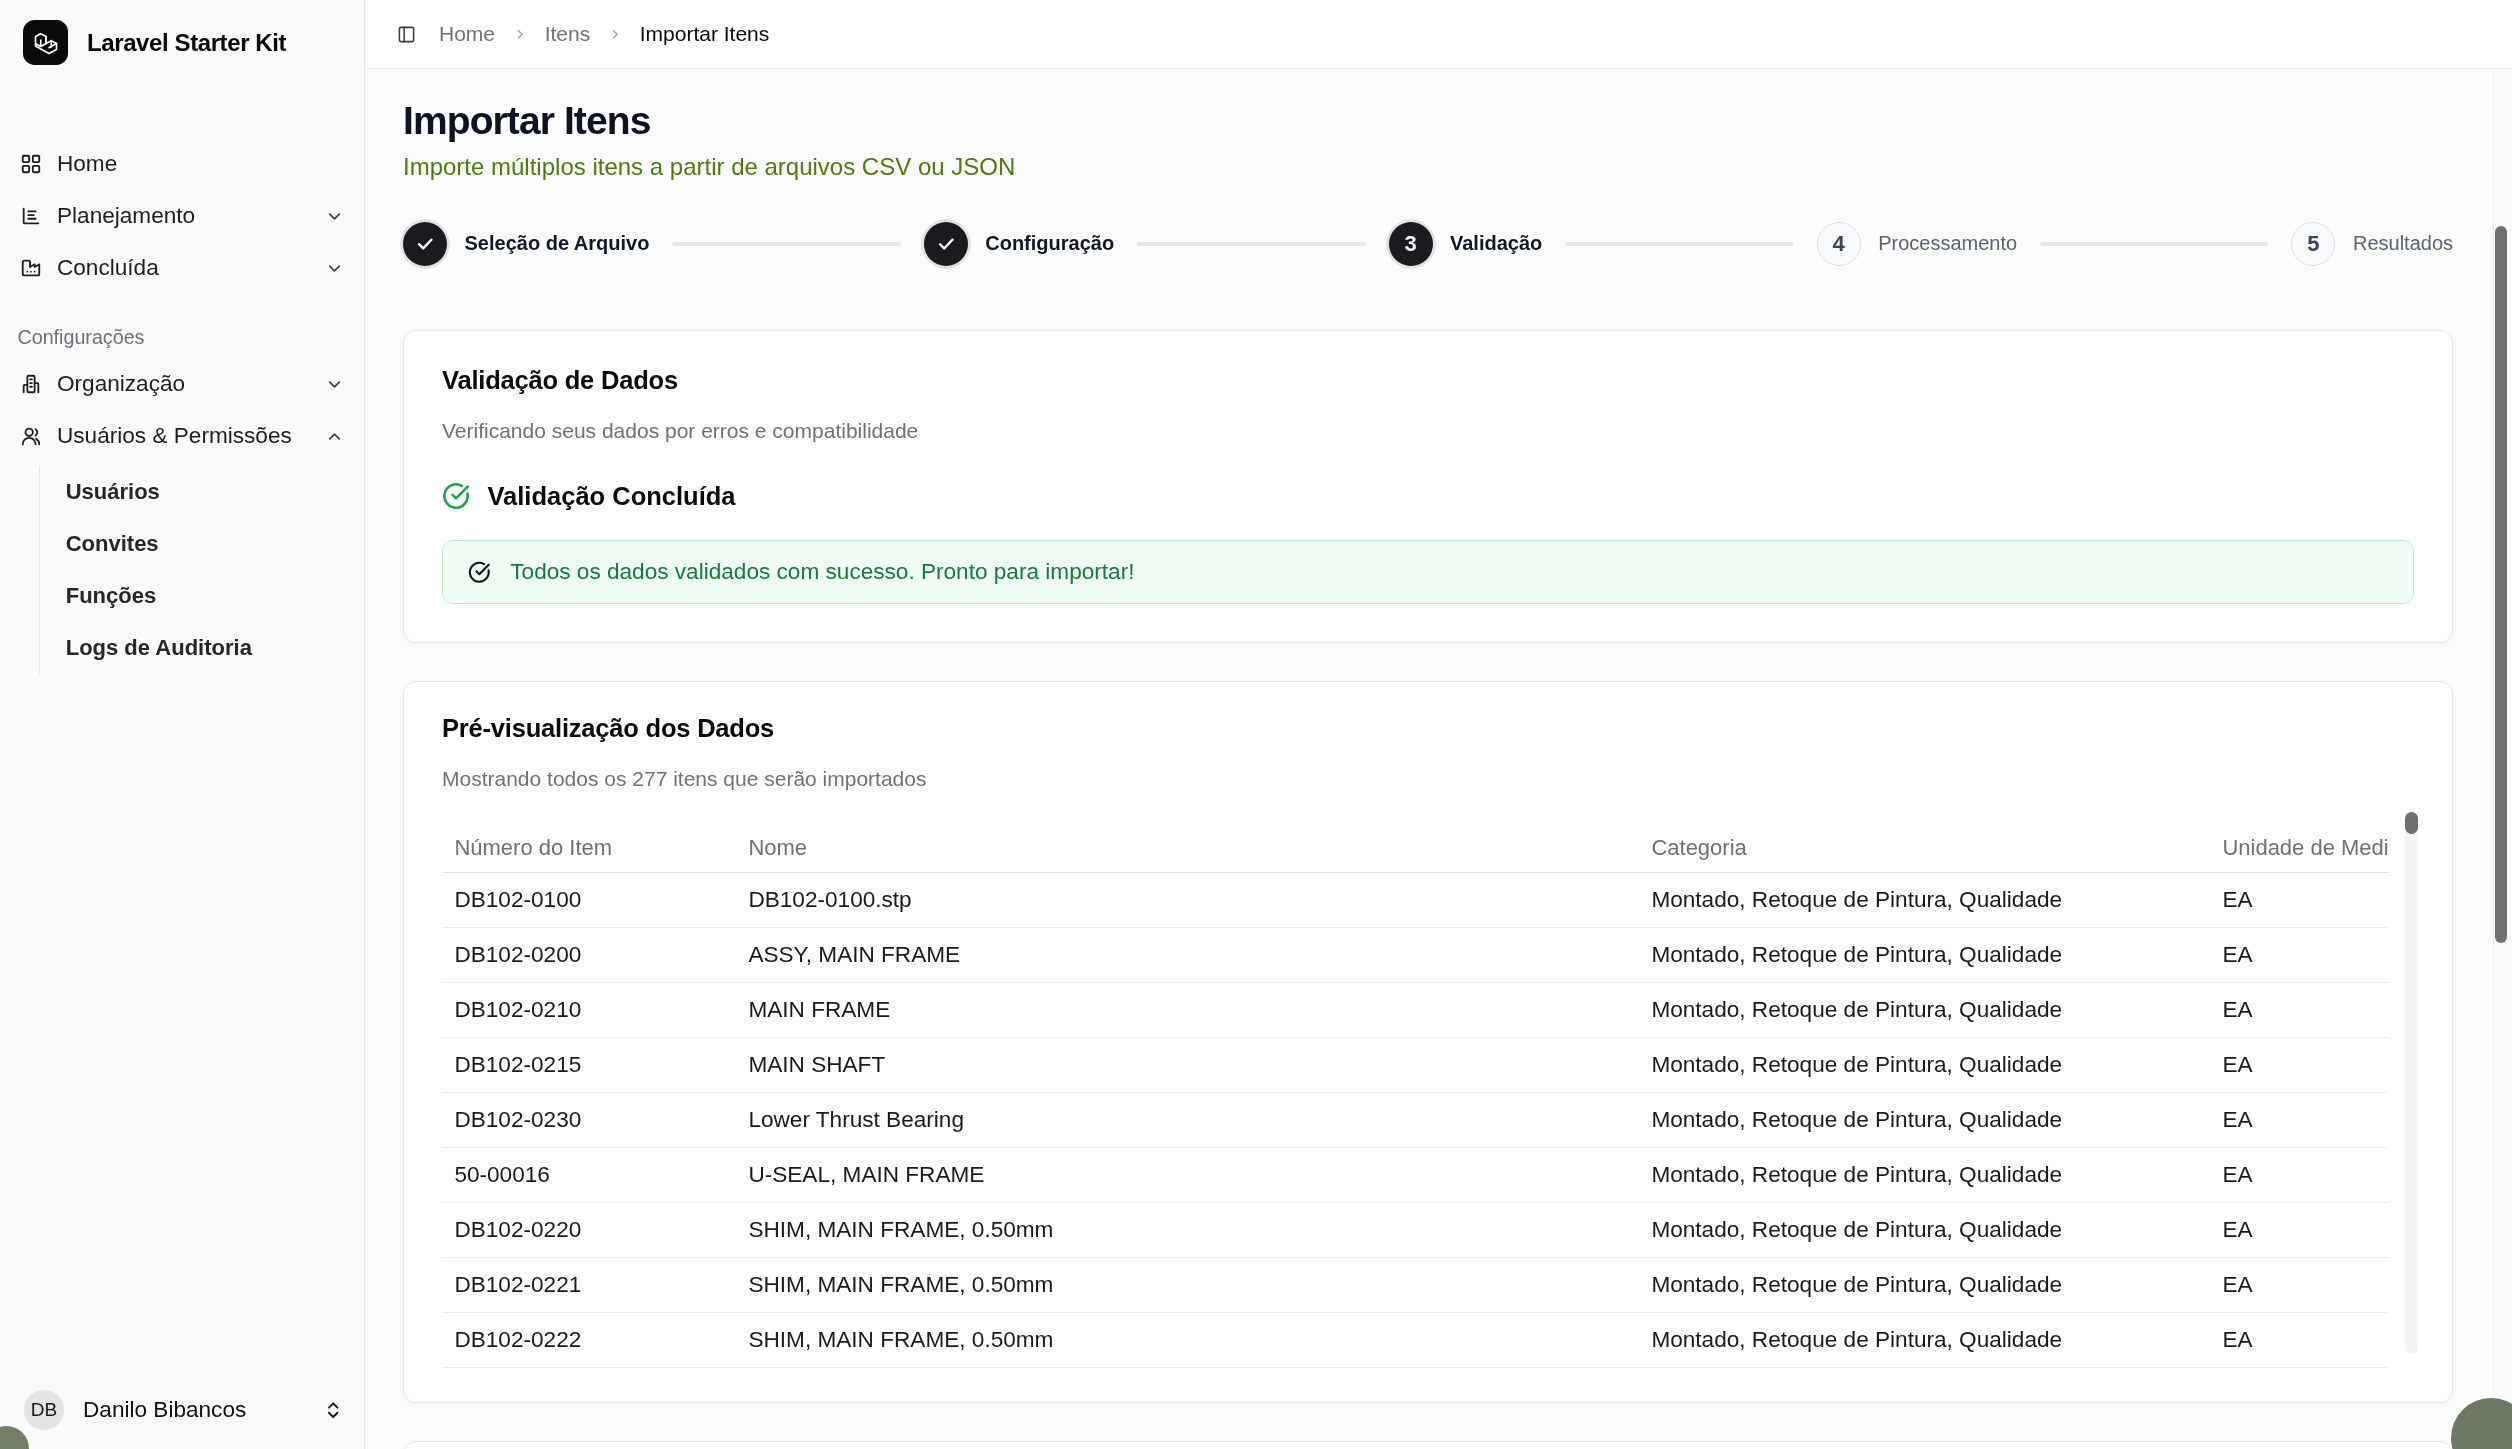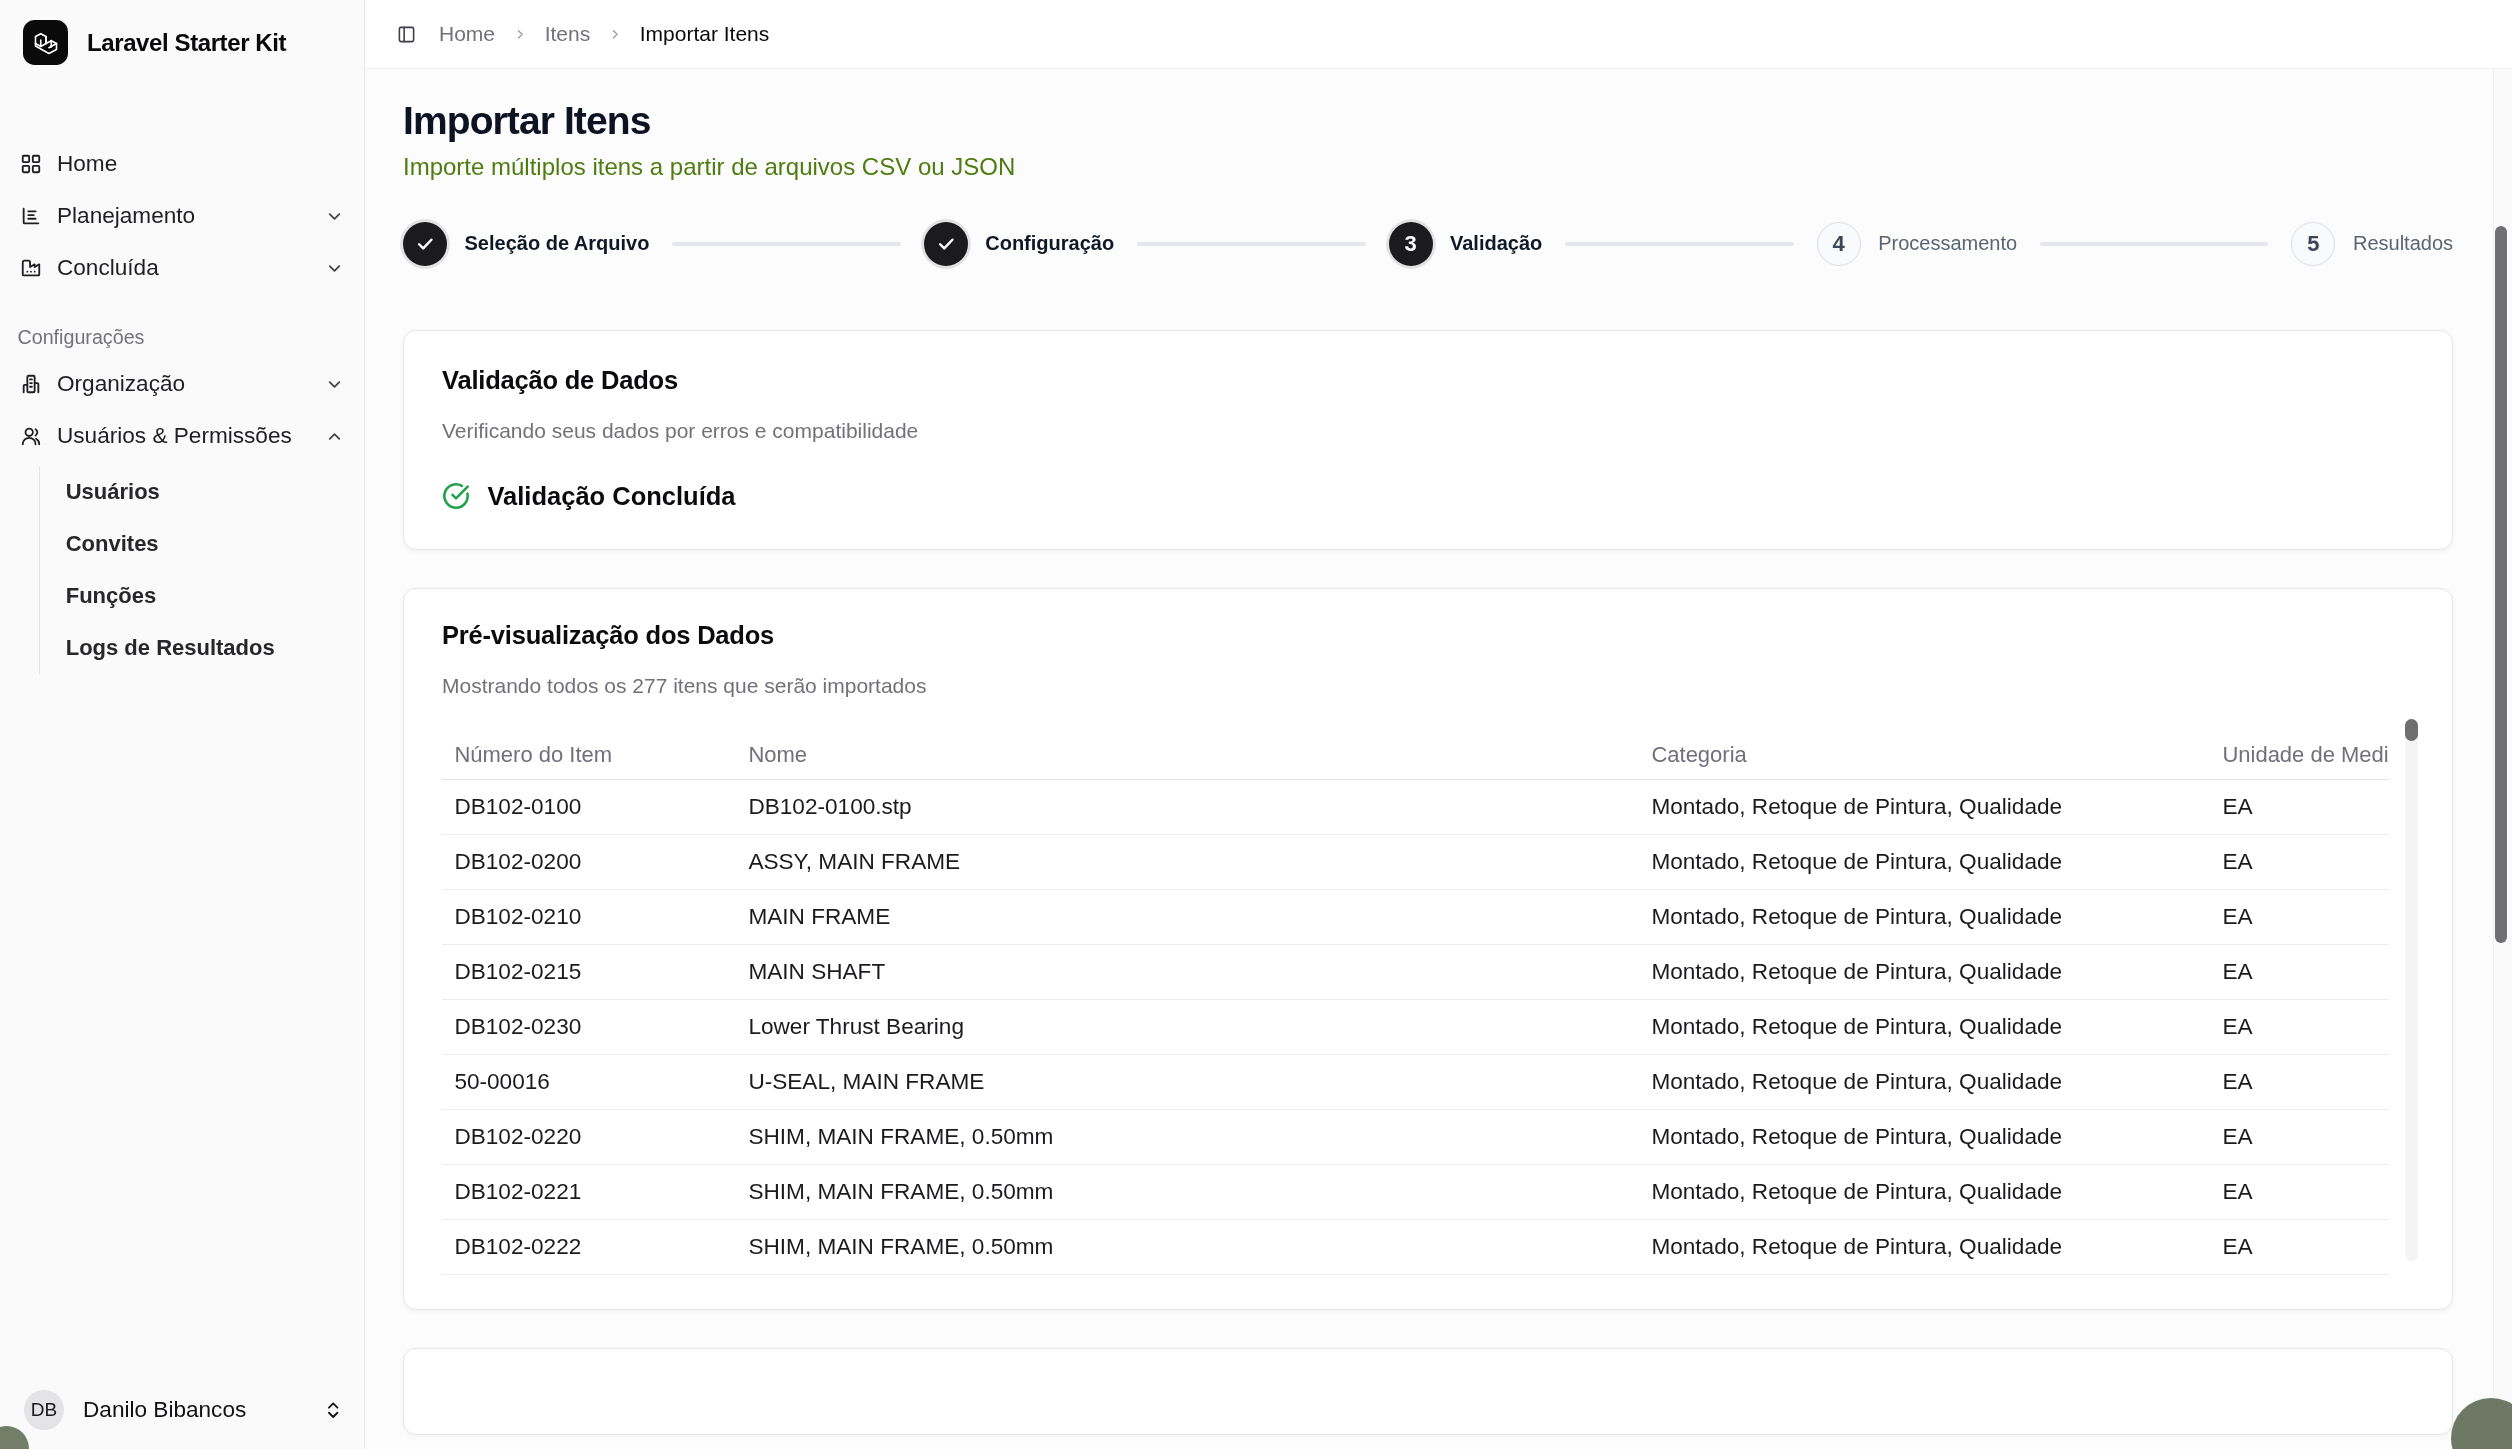--- a/index.html
+++ b/index.html
@@ -166,21 +166,21 @@
         <div class="submenu-item">
             <span>Usuários</span>
           </div>
         <div class="submenu-item">
             <span>Convites</span>
           </div>
         <div class="submenu-item">
             <span>Funções</span>
           </div>
         <div class="submenu-item">
-            <span>Logs de Resultados</span>
+            <span>Logs de Auditoria</span>
           </div>
       </div>
     </nav>
 
     <div class="side-spacer"></div>
 
     <div class="user-row">
       <span class="avatar">DB</span>
       <span class="user-name">Danilo Bibancos</span>
       <svg class="user-caret" viewBox="0 0 24 24" fill="none" stroke="currentColor" stroke-width="2.2" stroke-linecap="round" stroke-linejoin="round">
@@ -252,20 +252,27 @@
       <section class="card validation-card">
         <div class="card-title">Validação de Dados</div>
         <div class="card-sub">Verificando seus dados por erros e compatibilidade</div>
         <div class="status-row">
           <svg class="big-check" viewBox="0 0 24 24" fill="none" stroke="currentColor" stroke-width="2.2" stroke-linecap="round" stroke-linejoin="round">
               <path d="M21.8 10A10 10 0 1 1 17 3.34"></path>
               <path d="m9 11 3 3L22 4"></path>
             </svg>
           <span class="status-heading">Validação Concluída</span>
         </div>
+        <div class="alert-success">
+          <svg class="alert-check" viewBox="0 0 24 24" fill="none" stroke="currentColor" stroke-width="2.2" stroke-linecap="round" stroke-linejoin="round">
+              <path d="M21.8 10A10 10 0 1 1 17 3.34"></path>
+              <path d="m9 11 3 3L22 4"></path>
+            </svg>
+          <span class="alert-text">Todos os dados validados com sucesso. Pronto para importar!</span>
+        </div>
       </section>
 
       <section class="card preview-card">
         <div class="card-title">Pré-visualização dos Dados</div>
         <div class="card-sub">Mostrando todos os 277 itens que serão importados</div>
 
         <div class="table-wrap">
           <div class="trow thead">
             <div class="cell">Número do Item</div>
             <div class="cell">Nome</div>

